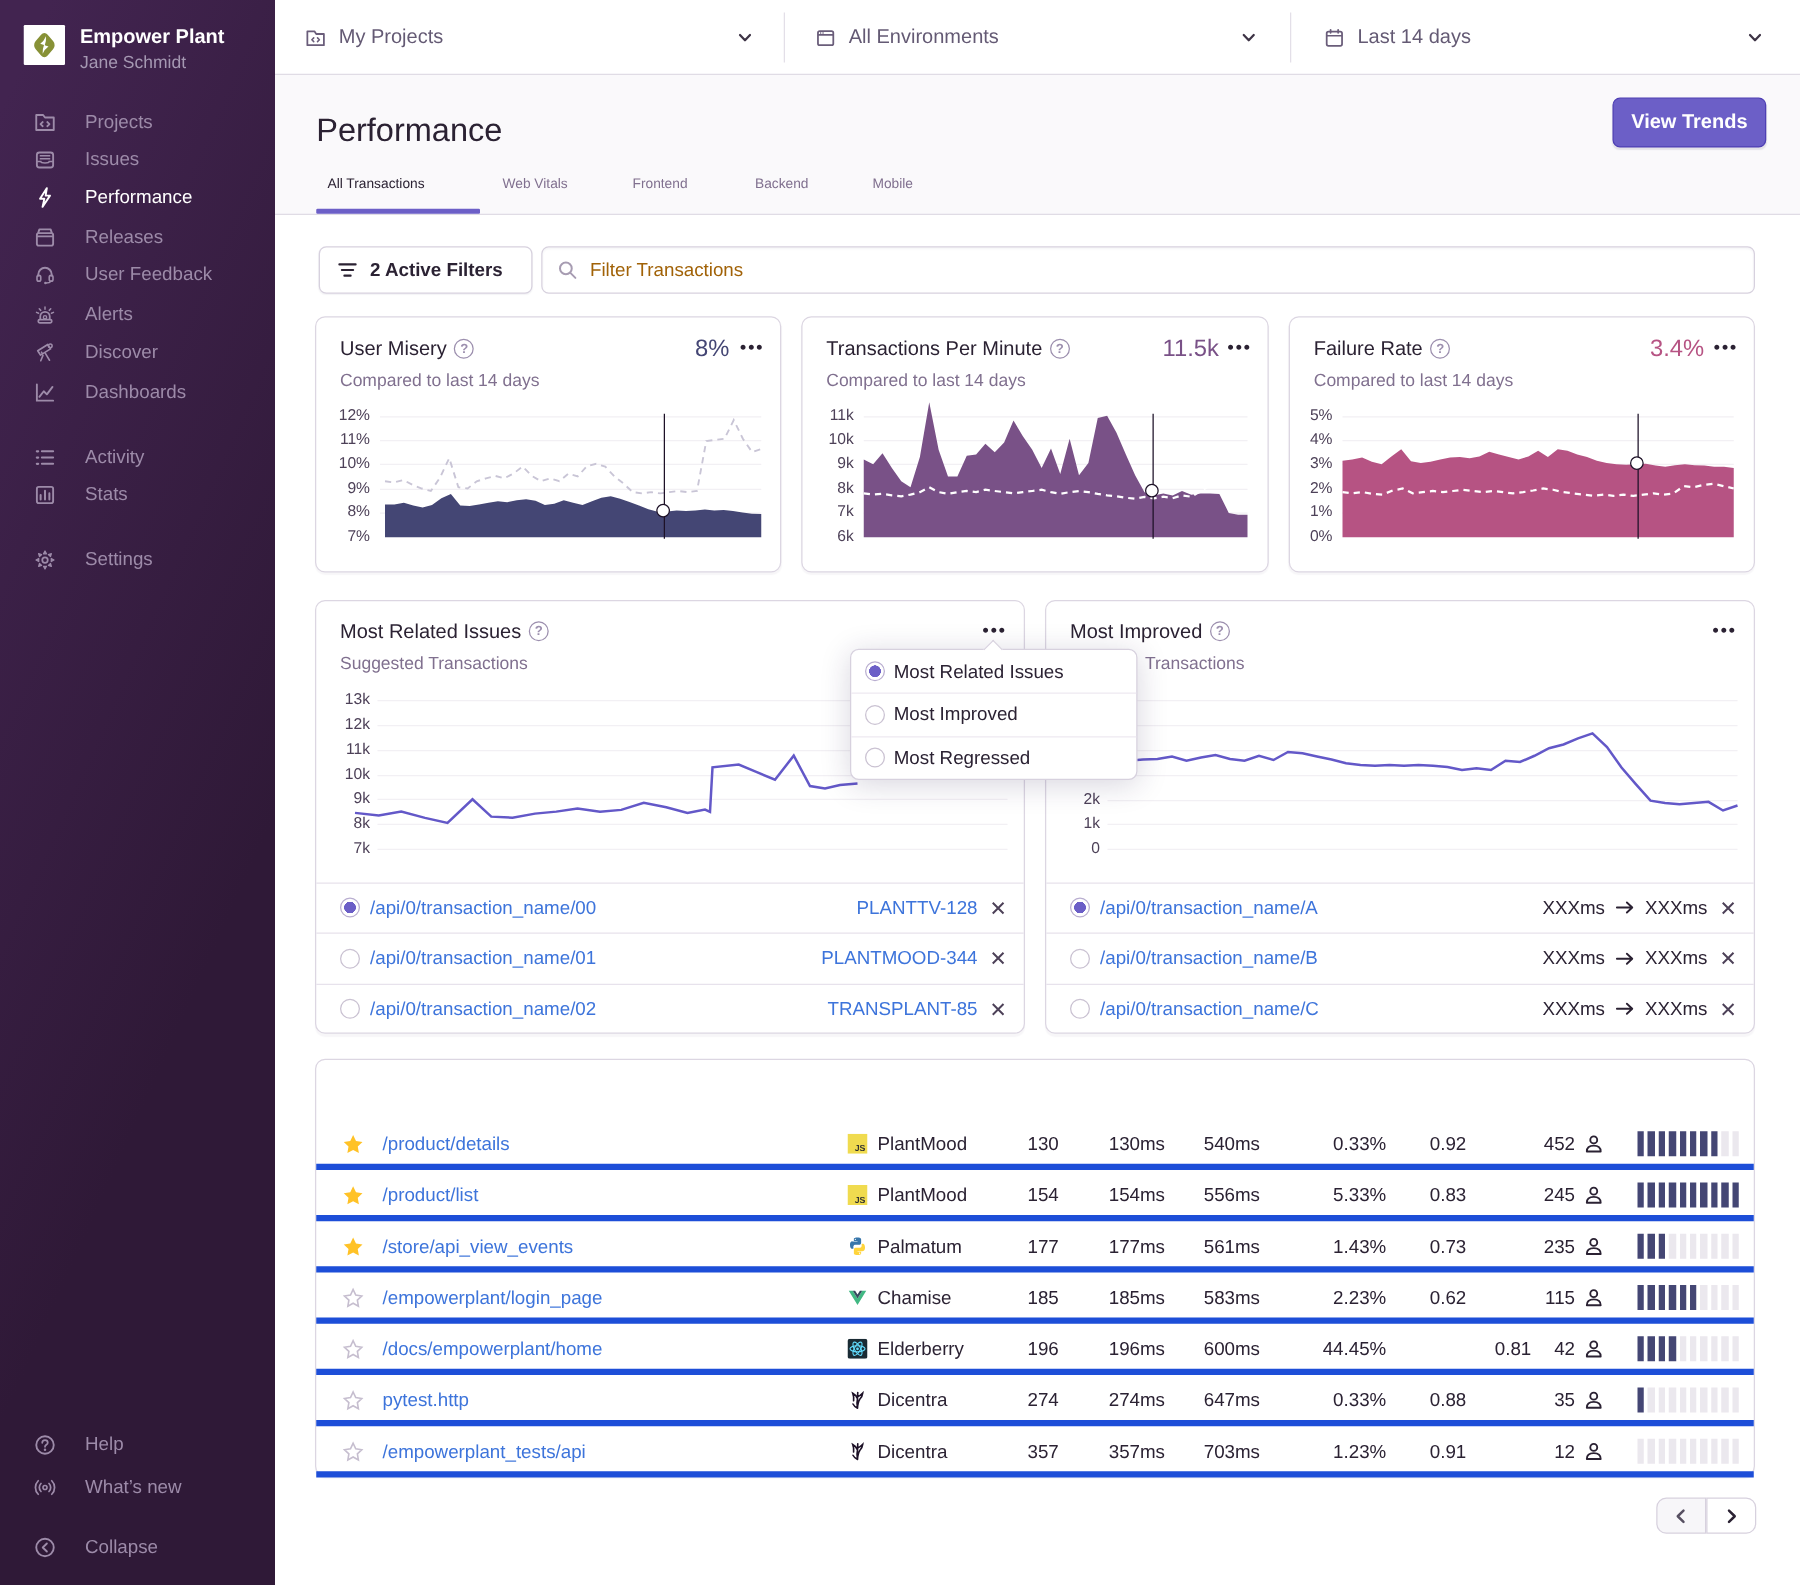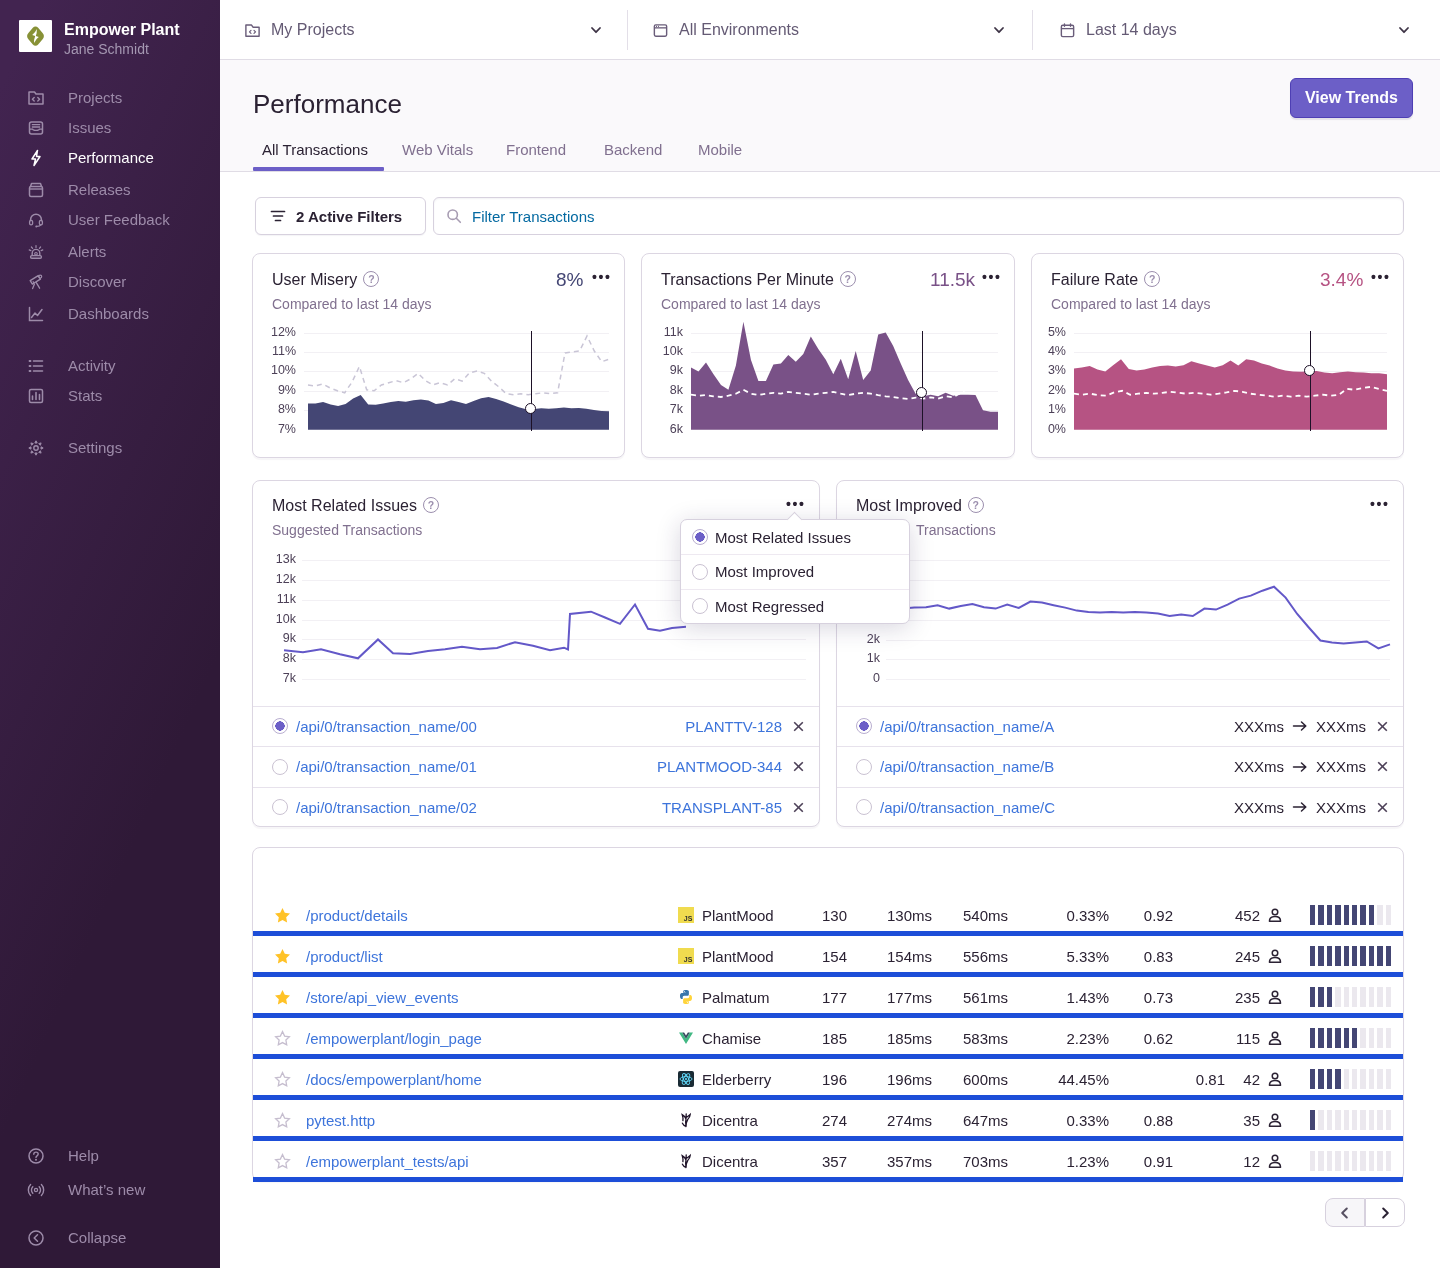--- a/index.html
+++ b/index.html
@@ -21,31 +21,31 @@
 .tbitem { position:absolute; top:0; height:60px; display:flex; align-items:center; color:#645a74; font-size:16px; }
 .tbdiv { position:absolute; top:10px; height:40px; width:1px; background:#e3dfe8; }
 .chev { width:12px; height:12px; }
 
 #phead { position:absolute; left:220px; top:60px; width:1220px; height:112px; background:#faf9fb;
   border-bottom:1px solid #e0dce5; }
 #ptitle { position:absolute; left:33px; top:29px; font-size:26px; color:#2b2233; }
 #vtbtn { position:absolute; right:27px; top:18px; height:40px; padding:0 14px; background:#6c5fc7;
   border:1px solid #4e3fb4; border-radius:6px; color:#fff; font-size:16px; font-weight:bold;
   display:flex; align-items:center; box-shadow:0 2px 1px rgba(40,30,80,.1); }
-.tab { position:absolute; top:81px; font-size:15px; color:#80708f; padding-bottom:11px; }
+.tab { position:absolute; top:81px; font-size:11px; color:#80708f; padding-bottom:11px; }
 .tab.active { color:#2b2233; }
 #tabline { position:absolute; left:33px; top:106.5px; width:131px; height:4.5px; background:#6c5fc7; border-radius:1px; }
 
 #filterbtn { position:absolute; left:255px; top:197px; width:171px; height:38px; background:#fff;
   border:1px solid #d7d1de; border-radius:6px; display:flex; align-items:center; font-size:15px;
   font-weight:bold; color:#2b2233; box-shadow:0 1px 1px rgba(40,30,80,.05); }
 #searchbox { position:absolute; left:433px; top:197px; width:971px; height:38px; background:#fff;
   border:1px solid #d7d1de; border-radius:6px; display:flex; align-items:center;
   box-shadow:inset 0 1px 2px rgba(40,30,80,.06); }
-#searchbox span { color:#0369a1; font-size:15px; margin-left:10px; }
+#searchbox span { color:#a16207; font-size:15px; margin-left:10px; }
 .card { position:absolute; background:#fff; border:1px solid #dcd6e2; border-radius:8px;
   box-shadow:0 2px 1px rgba(40,30,80,.04); }
 .ctitle { position:absolute; font-size:16px; color:#2b2233; }
 .csub { position:absolute; font-size:14px; color:#80708f; }
 .cval { position:absolute; font-size:19px; }
 .dots { position:absolute; letter-spacing:1.6px; font-size:14px; font-weight:bold; color:#2b2233; }
 .qm { display:inline-block; width:16px; height:16px; border:1.3px solid #9c8fae; border-radius:50%;
   color:#9c8fae; font-size:10.5px; text-align:center; line-height:15px; vertical-align:2px; margin-left:6px; font-weight:bold;}
 .ylab { position:absolute; font-size:12.5px; color:#4d4158; text-align:right; width:40px; }
 .grid { position:absolute; height:1px; background:#f2f0f4; }

